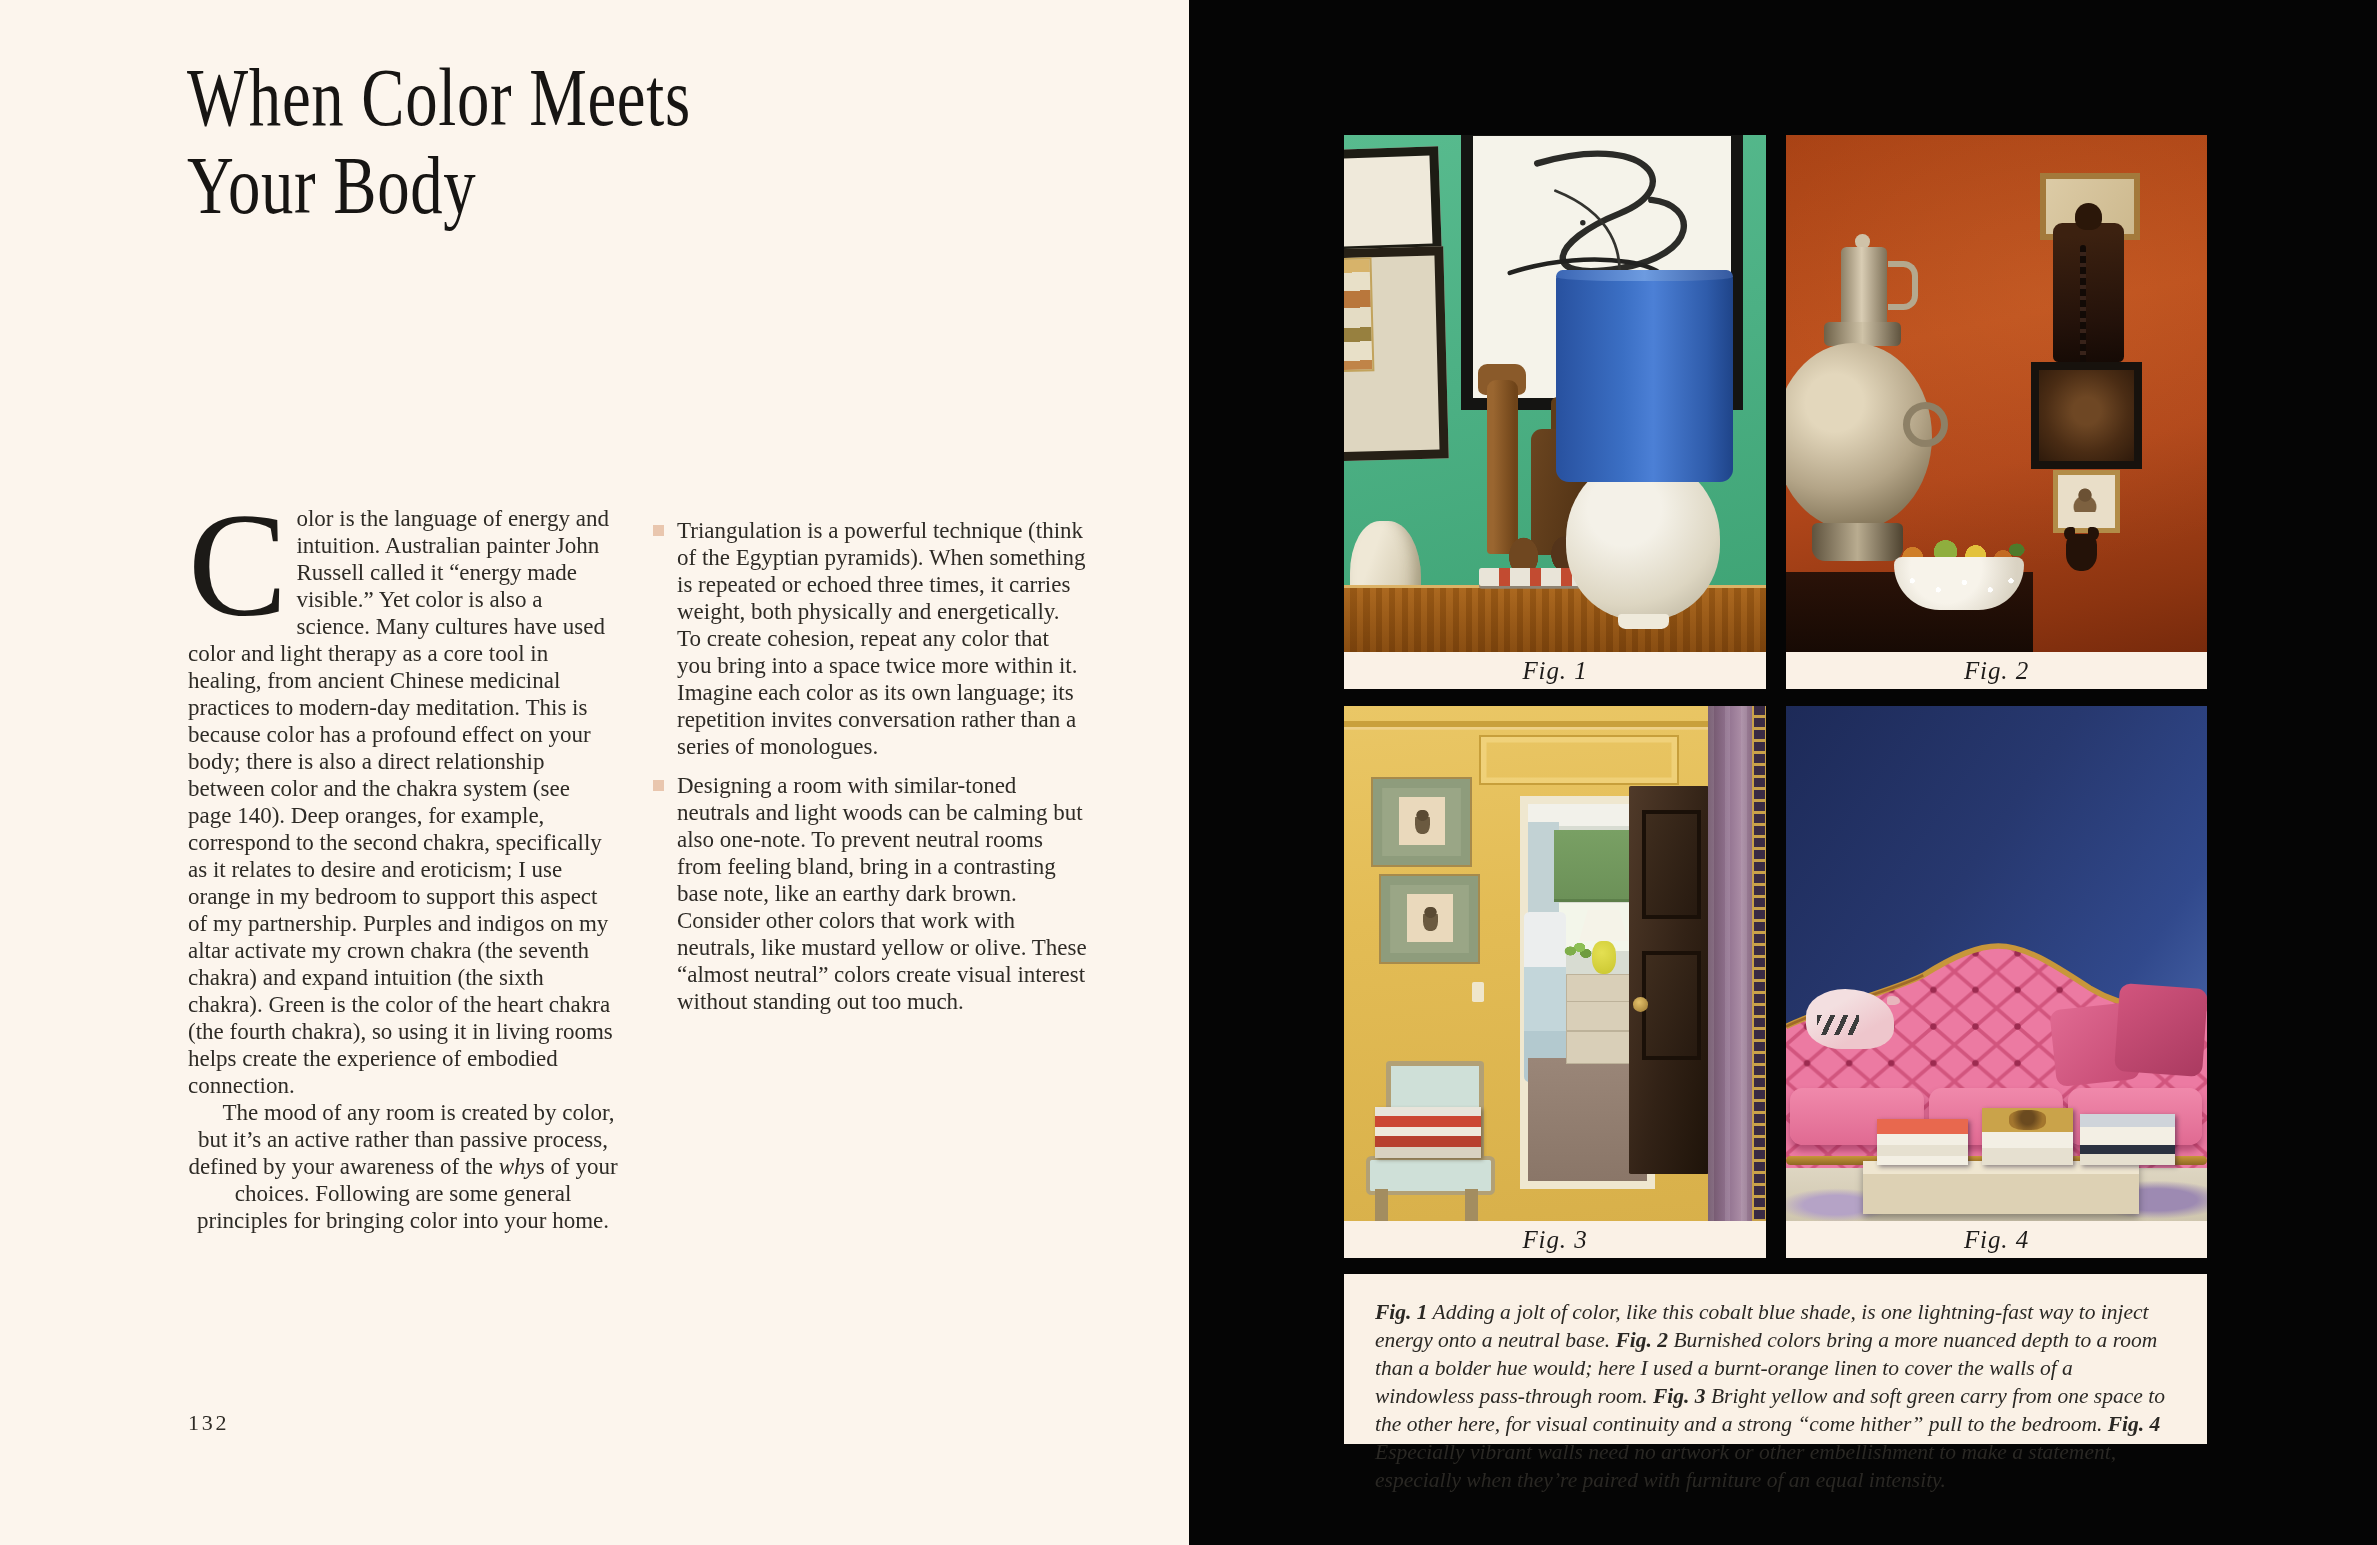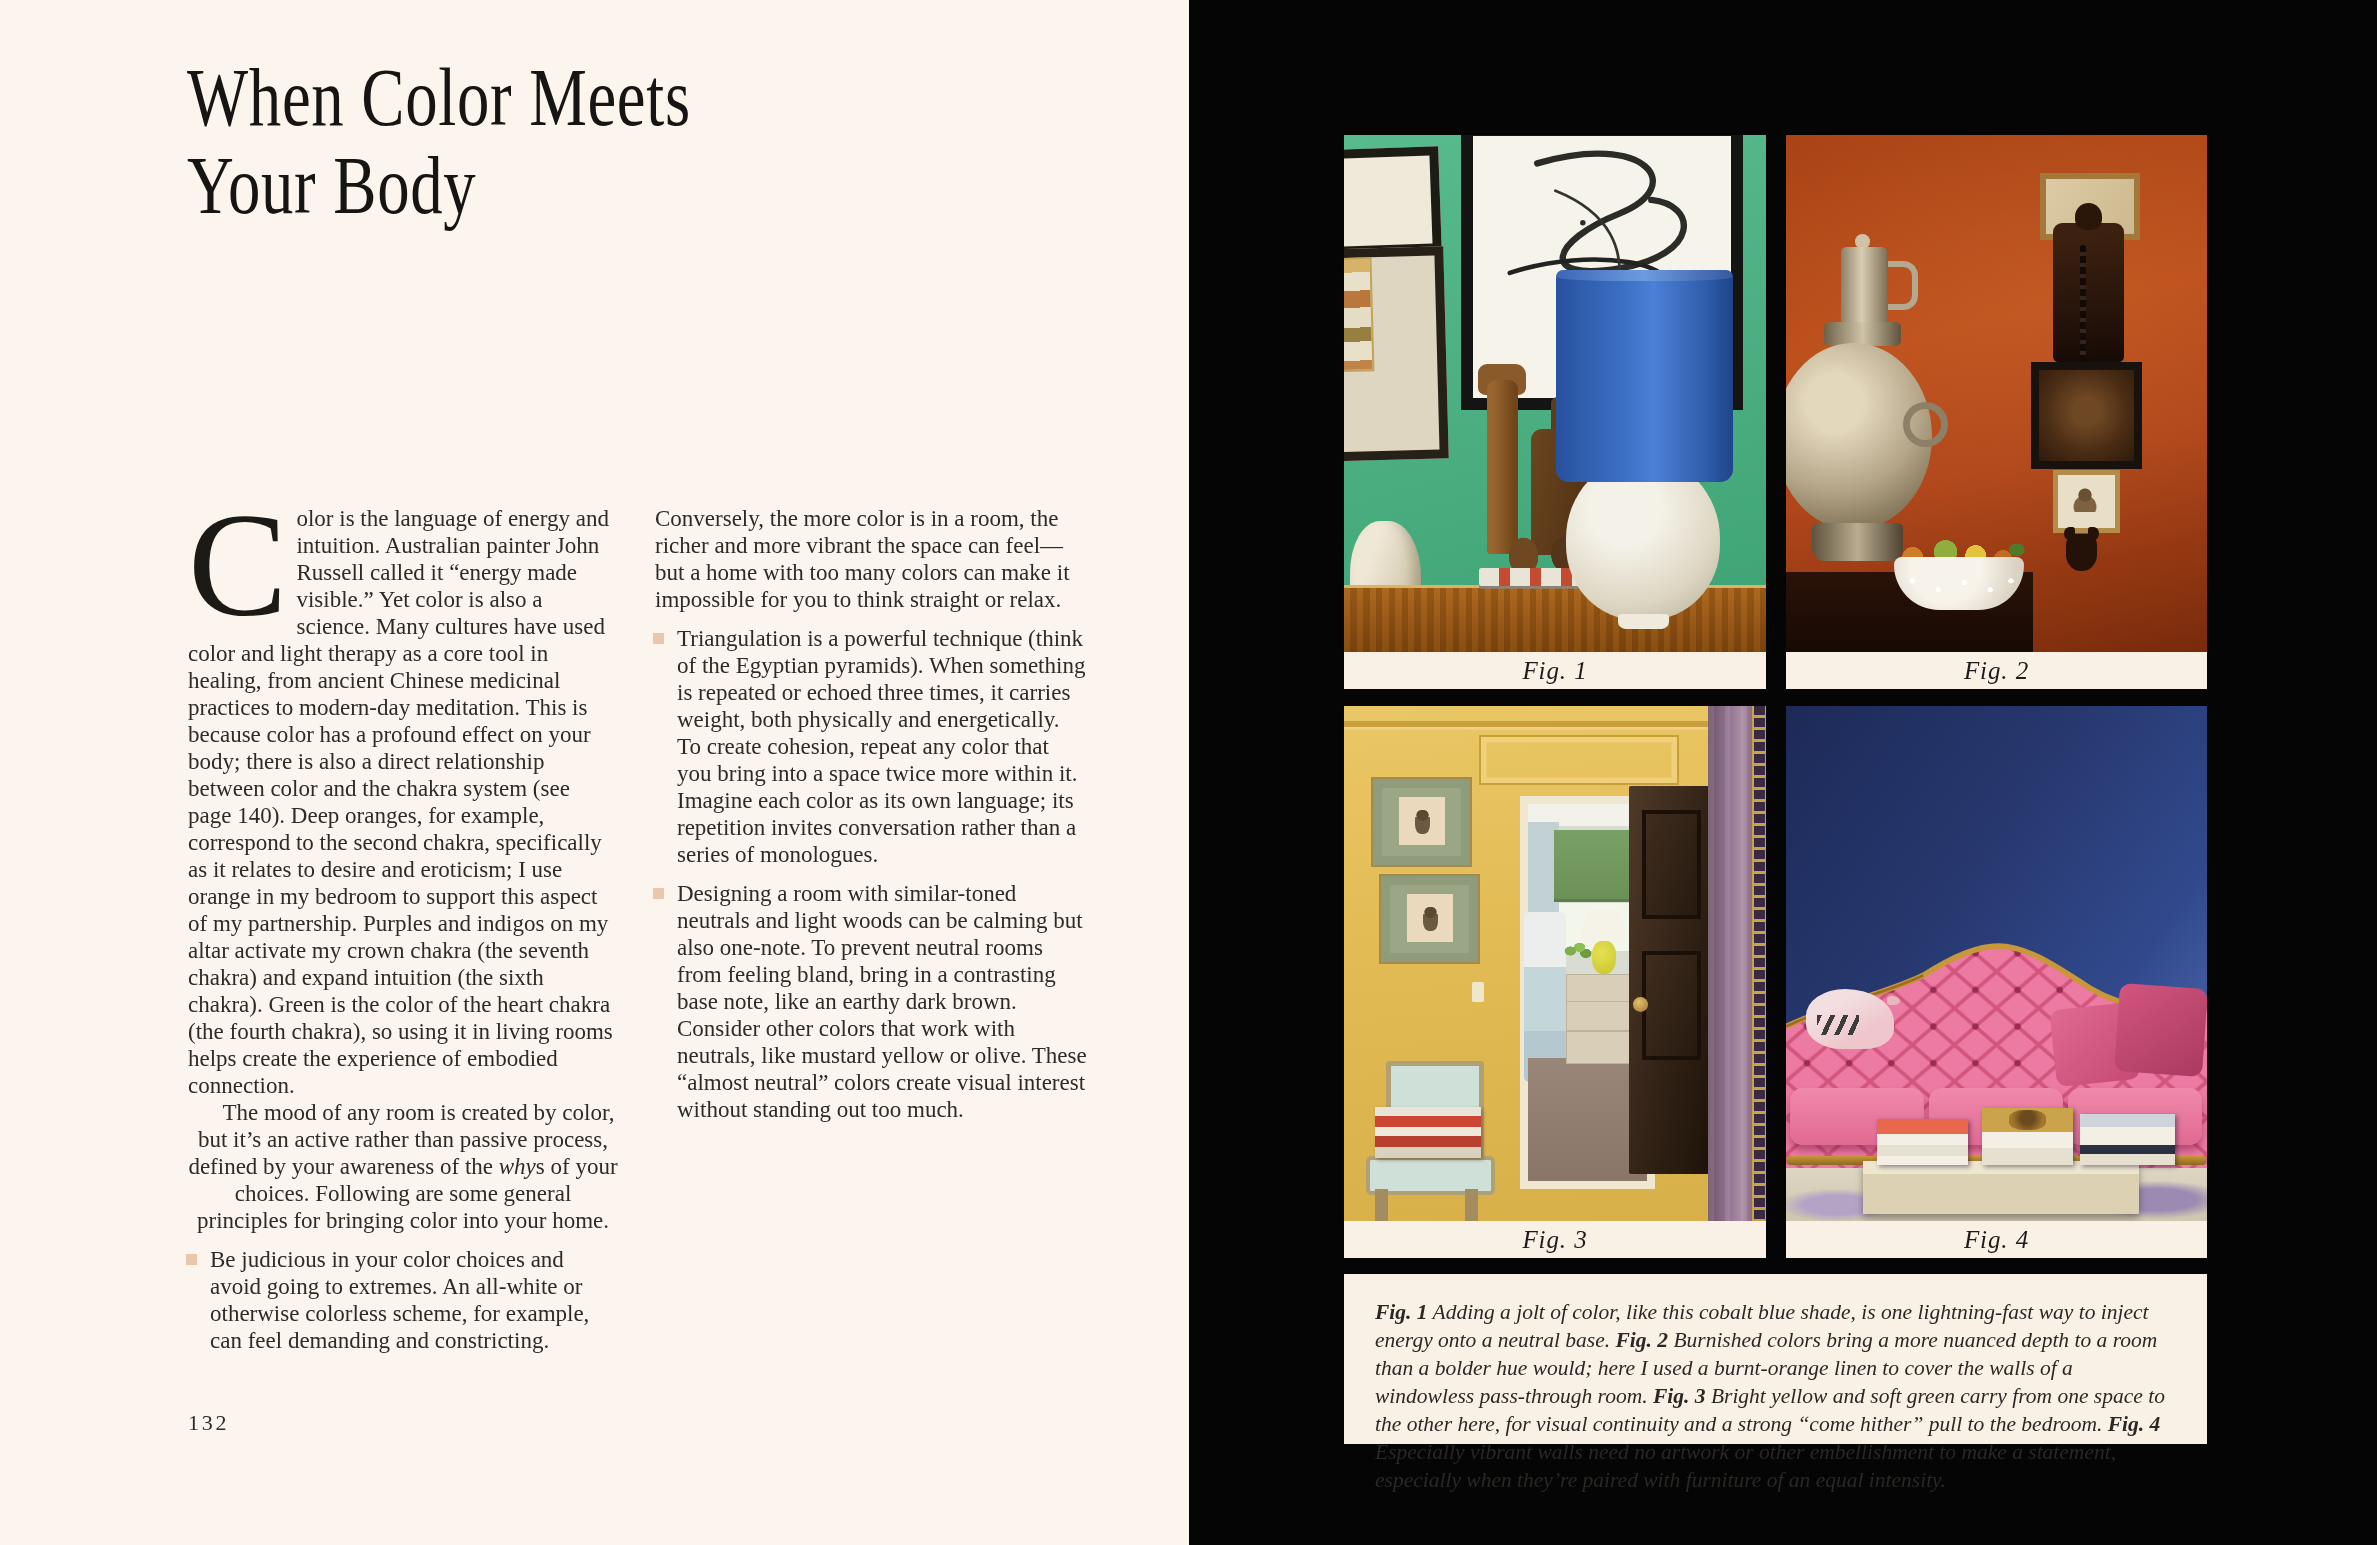--- a/index.html
+++ b/index.html
@@ -144,28 +144,23 @@
 <body>
 
 <div class="spread">
 
   <section class="page-left">
     <h1 class="title"><span>When Color Meets</span><br><span>Your Body</span></h1>
 
     <div class="bodycol col1">
       <p><span class="dropcap">C</span><span>olor is the language of energy and intuition. Australian painter John Russell called it “energy made visible.” Yet color is also a science. Many cultures have used color and light therapy as a core tool in healing, from ancient Chinese medicinal practices to modern-day meditation. This is because color has a profound effect on your body; there is also a direct relationship between color and the chakra system (see page 140). Deep oranges, for example, correspond to the second chakra, specifically as it relates to desire and eroticism; I use orange in my bedroom to support this aspect of my partnership. Purples and indigos on my altar activate my crown chakra (the seventh chakra) and expand intuition (the sixth chakra). Green is the color of the heart chakra (the fourth chakra), so using it in living rooms helps create the experience of embodied connection.</span></p>
       <p class="indentpara"><span>The mood of any room is created by color, but it’s an active rather than passive process, defined by your awareness of the </span><em>why</em><span>s of your choices. Following are some general principles for bringing color into your home.</span></p>
-      <div class="bullet">
-        <span class="sq"></span>
-        <p>Be judicious in your color choices and avoid going to extremes. An all-white or otherwise colorless scheme, for example, can feel demanding and constricting.</p>
-      </div>
     </div>
 
     <div class="bodycol col2">
-      <p>Conversely, the more color is in a room, the richer and more vibrant the space can feel—but a home with too many colors can make it impossible for you to think straight or relax.</p>
       <div class="bullet">
         <span class="sq"></span>
         <p>Triangulation is a powerful technique (think of the Egyptian pyramids). When something is repeated or echoed three times, it carries weight, both physically and energetically. To create cohesion, repeat any color that you bring into a space twice more within it. Imagine each color as its own language; its repetition invites conversation rather than a series of monologues.</p>
       </div>
       <div class="bullet">
         <span class="sq"></span>
         <p>Designing a room with similar-toned neutrals and light woods can be calming but also one-note. To prevent neutral rooms from feeling bland, bring in a contrasting base note, like an earthy dark brown. Consider other colors that work with neutrals, like mustard yellow or olive. These “almost neutral” colors create visual interest without standing out too much.</p>
       </div>
     </div>
 

